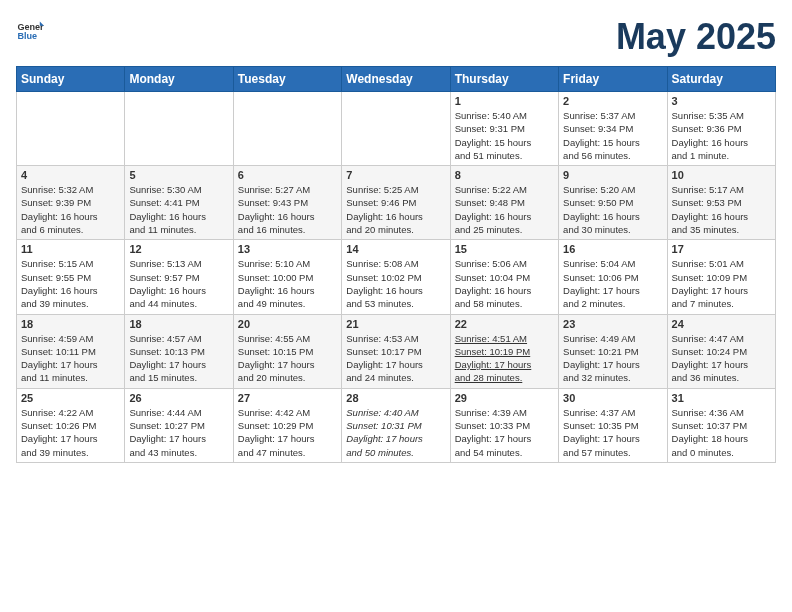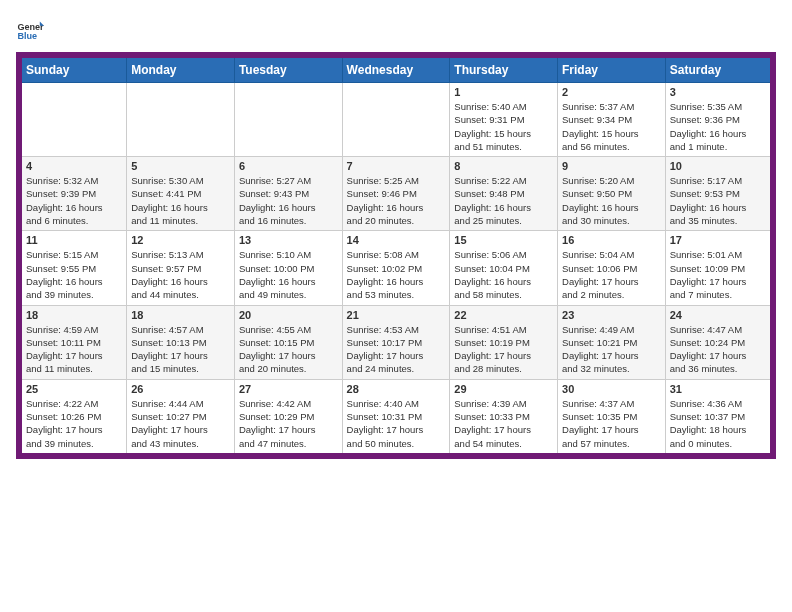--- a/index.html
+++ b/index.html
@@ -33,21 +33,21 @@
       font-weight: bold;
       color: #1a3a5c;
     }
     .location-title {
       font-size: 14px;
       color: #333;
     }
     .calendar {
       width: 100%;
       border-collapse: collapse;
-      border: 6px solid #701a75;
+      border: 1px solid #701a75;
     }
     .calendar th {
       background: #2a6db5;
       color: #fff;
       font-size: 12px;
       font-weight: bold;
       padding: 5px 4px;
       text-align: left;
       border: 1px solid #1a5a9a;
     }
@@ -84,20 +84,21 @@
 
 <div class="header-area">
   <div class="logo">
     <svg class="logo-icon" viewBox="0 0 40 40">
       <text x="2" y="20" font-size="13" font-weight="bold" fill="#333">General</text>
       <text x="2" y="33" font-size="13" font-weight="bold" fill="#2a6db5">Blue</text>
       <polygon points="34,8 40,14 34,14" fill="#2a6db5"></polygon>
     </svg>
   </div>
   <div class="title-area">
+    <div class="month-title">May 2025</div>
   </div>
 </div>
 
 <table class="calendar">
   <thead>
     <tr>
     <th>Sunday</th>
         <th>Monday</th>
         <th>Tuesday</th>
         <th>Wednesday</th>
@@ -260,21 +261,21 @@
         </td>
         <td>
           <span class="day-number">21</span>
           <div class="day-info" style="white-space: pre-line;">Sunrise: 4:53 AM
 Sunset: 10:17 PM
 Daylight: 17 hours
 and 24 minutes.</div>
         </td>
         <td>
           <span class="day-number">22</span>
-          <div class="day-info" style="white-space: pre-line;">Sunrise: 4:51 AM
+          <div class="day-info" style="white-space: pre-line; text-decoration: underline;">Sunrise: 4:51 AM
 Sunset: 10:19 PM
 Daylight: 17 hours
 and 28 minutes.</div>
         </td>
         <td>
           <span class="day-number">23</span>
           <div class="day-info" style="white-space: pre-line;">Sunrise: 4:49 AM
 Sunset: 10:21 PM
 Daylight: 17 hours
 and 32 minutes.</div>
@@ -304,21 +305,21 @@
         </td>
         <td>
           <span class="day-number">27</span>
           <div class="day-info" style="white-space: pre-line;">Sunrise: 4:42 AM
 Sunset: 10:29 PM
 Daylight: 17 hours
 and 47 minutes.</div>
         </td>
         <td>
           <span class="day-number">28</span>
-          <div class="day-info" style="white-space: pre-line;">Sunrise: 4:40 AM
+          <div class="day-info" style="white-space: pre-line; font-style: italic;">Sunrise: 4:40 AM
 Sunset: 10:31 PM
 Daylight: 17 hours
 and 50 minutes.</div>
         </td>
         <td>
           <span class="day-number">29</span>
           <div class="day-info" style="white-space: pre-line;">Sunrise: 4:39 AM
 Sunset: 10:33 PM
 Daylight: 17 hours
 and 54 minutes.</div>

